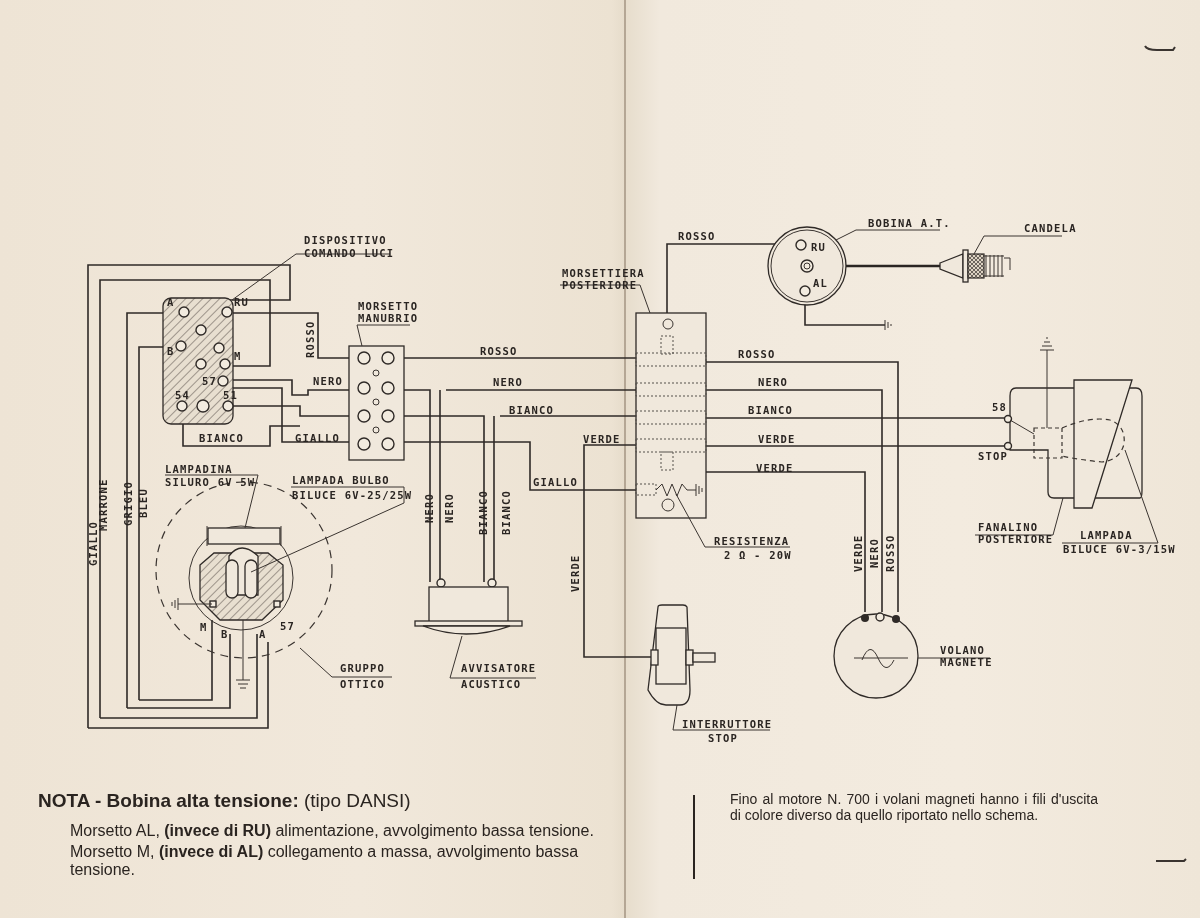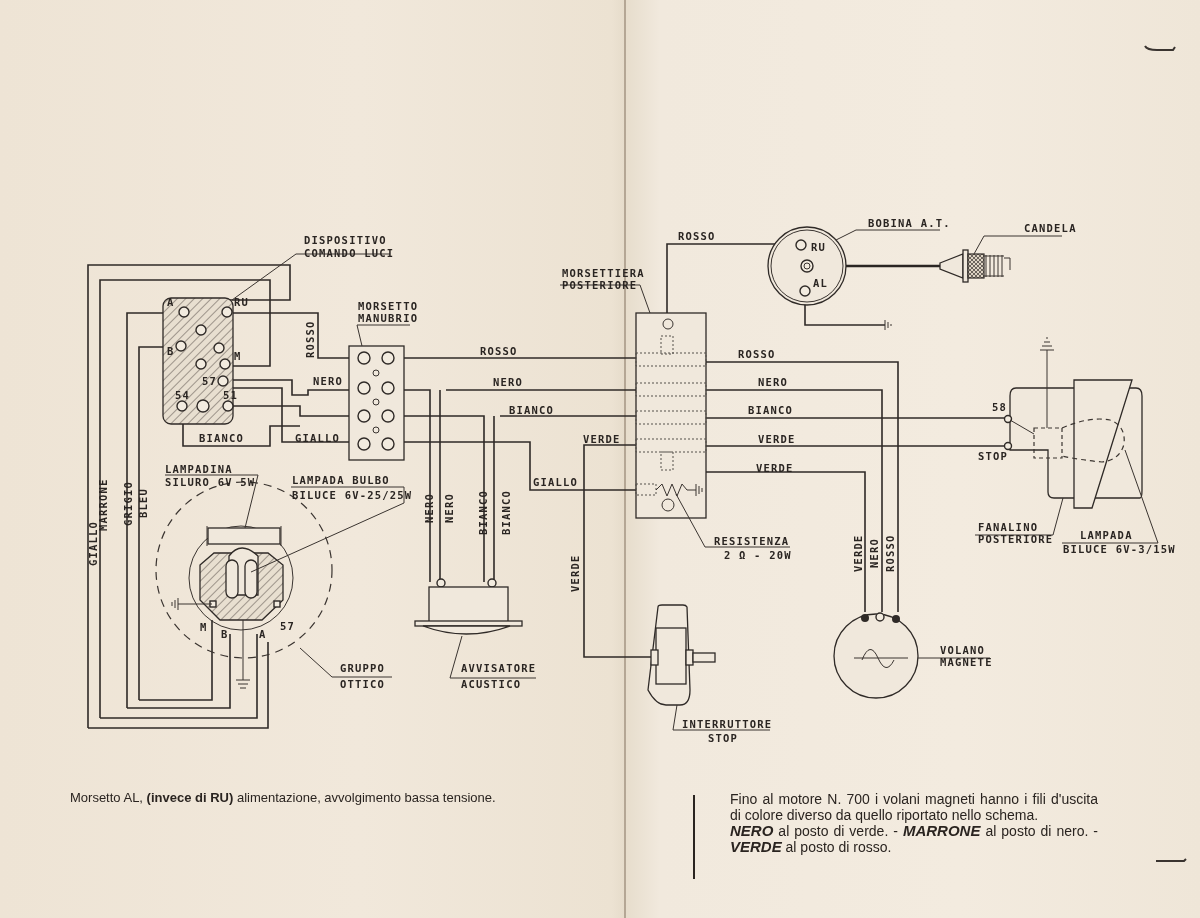--- a/index.html
+++ b/index.html
@@ -11,21 +11,21 @@
   .w{stroke:#2f2a27;stroke-width:1.6;fill:none;}
   .thin{stroke:#3a3430;stroke-width:1;fill:none;}
   .dash{stroke:#3a3430;stroke-width:1.2;fill:none;stroke-dasharray:8 6;}
   .dot{stroke:#55504a;stroke-width:1;fill:none;stroke-dasharray:2 2;}
   .comp{stroke:#2f2a27;stroke-width:1.3;fill:#f0e8dc;}
   .term{stroke:#2f2a27;stroke-width:1.4;fill:#f2ebdf;}
   .hatch{fill:url(#hatch);stroke:#2f2a27;stroke-width:1.3;}
   #notes-left{position:absolute;left:38px;top:790px;width:600px;color:#2a2420;font-family:"Liberation Sans",sans-serif;}
   #note-title{font-size:19px;margin:0 0 10px 0;}
   #note-title b{font-weight:bold;}
-  .note-line{font-size:13px;margin:0 0 3px 32px;}
+  .note-line{font-size:16px;margin:0 0 3px 32px;}
   #notes-right{position:absolute;left:730px;top:791px;width:368px;color:#2a2420;font-family:"Liberation Sans",sans-serif;font-size:14px;line-height:16px;text-align:justify;}
   #notes-right .para{margin:0;}
   #notes-right em{font-style:italic;font-weight:bold;font-size:15px;}
   #note-divider{position:absolute;left:693px;top:795px;width:2px;height:84px;background:#2a2420;}
   #staple1{position:absolute;left:1143px;top:44px;width:34px;height:8px;}
   #staple2{position:absolute;left:1154px;top:857px;width:34px;height:8px;}
 </style>
 </head>
 <body>
 
@@ -285,39 +285,40 @@
     <text class="lbl" transform="translate(487,535) rotate(-90)">BIANCO</text>
     <text class="lbl" transform="translate(510,535) rotate(-90)">BIANCO</text>
     <text class="lbl" transform="translate(579,592) rotate(-90)">VERDE</text>
     <text class="lbl" transform="translate(862,572) rotate(-90)">VERDE</text>
     <text class="lbl" transform="translate(878,568) rotate(-90)">NERO</text>
     <text class="lbl" transform="translate(894,572) rotate(-90)">ROSSO</text>
   </g>
 </svg>
 
 <div id="notes-left">
+  <div id="note-title">
+    <b>NOTA - Bobina alta tensione:</b>
+    <span>(tipo DANSI)</span>
+  </div>
   <div class="note-line">
     <span>Morsetto AL,</span>
     <b>(invece di RU)</b>
     <span>alimentazione, avvolgimento bassa tensione.</span>
   </div>
+  <div class="note-line">
+    <span>Morsetto M,</span>
+    <b>(invece di AL)</b>
+    <span>collegamento a massa, avvolgimento bassa tensione.</span>
+  </div>
 </div>
 
 <div id="note-divider"></div>
 
 <div id="notes-right">
   <p class="para">Fino al motore N. 700 i volani magneti hanno i fili d'uscita di colore diverso da quello riportato nello schema.</p>
-  <p class="para">
-    <em>NERO</em>
-    <span>al posto di verde. -</span>
-    <em>MARRONE</em>
-    <span>al posto di nero. -</span>
-    <em>VERDE</em>
-    <span>al posto di rosso.</span>
-  </p>
 </div>
 
 <svg id="staple1">
     <path d="M2 2 Q4 6 14 6 L30 6 L32 3" stroke="#3a3430" stroke-width="2" fill="none"></path>
   </svg>
 <svg id="staple2">
     <path d="M2 4 L30 4 L32 2" stroke="#3a3430" stroke-width="2" fill="none"></path>
   </svg>
 
 </body></html>

